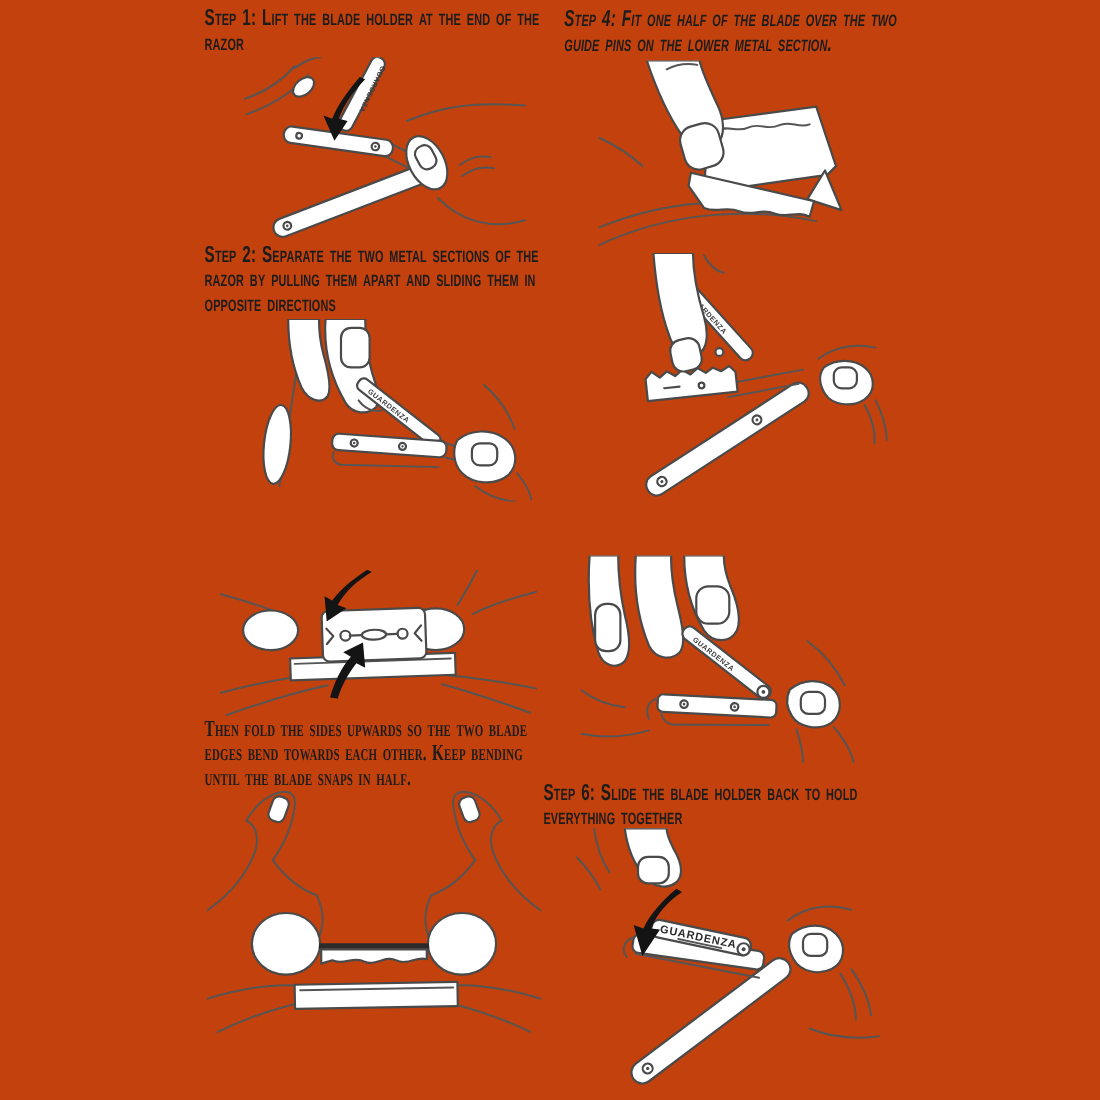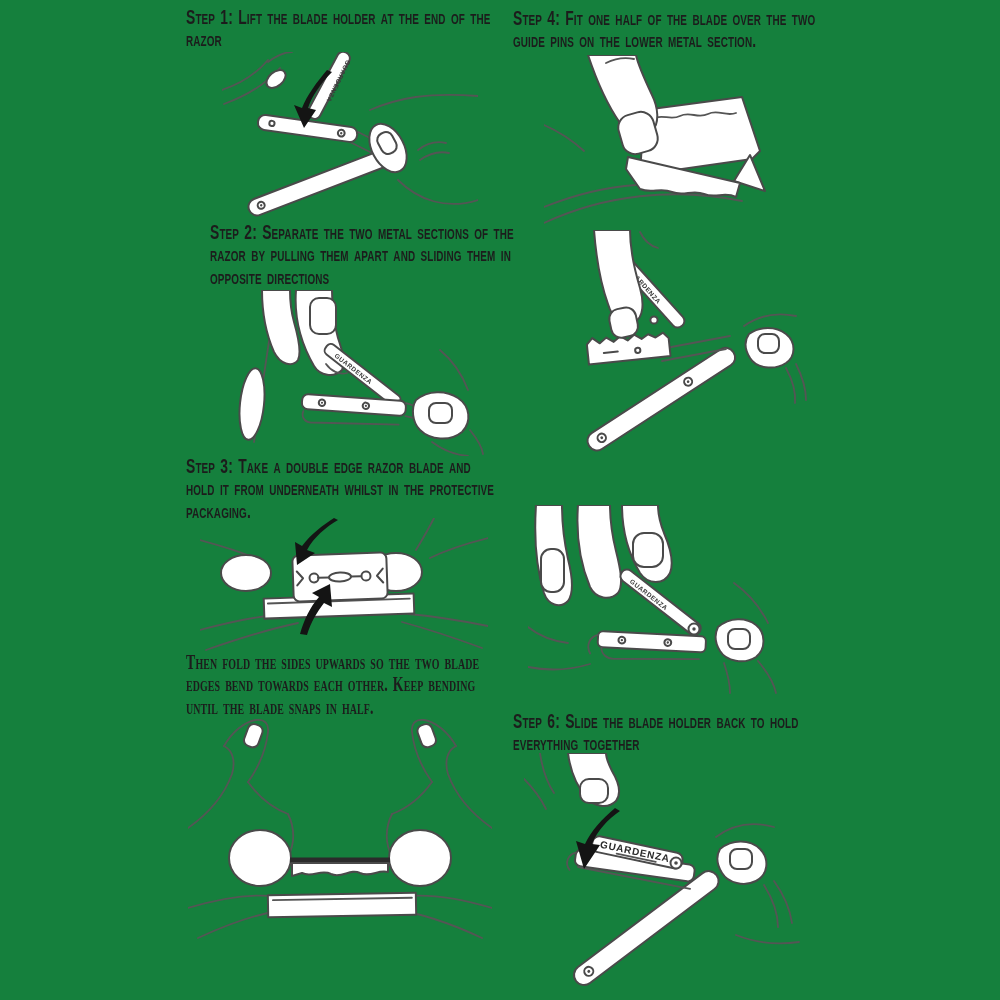--- a/index.html
+++ b/index.html
@@ -1,17 +1,17 @@
 <!DOCTYPE html>
 <html><head>
 <meta charset="utf-8">
 <style>
   html,body{margin:0;padding:0;background:#fff;}
   .page{
-    position:relative;width:1000px;height:1000px;background:#15803d;
+    position:relative;width:1000px;height:1000px;background:#c2410c;
     font-family:"Liberation Sans",sans-serif;overflow:hidden;
   }
   .step-text{
     position:absolute;width:312px;color:#1c1c1c;
   }
   .condense{
     transform:scaleX(0.66);transform-origin:0 0;width:152%;
     font-weight:700;font-variant:small-caps;font-size:21px;line-height:1.06;
     letter-spacing:0.2px;word-spacing:2px;
   }
@@ -62,21 +62,21 @@
       <g>
         <path class="h" d="M148,58 C176,46 206,40 256,44"></path>
         <path class="h" d="M256,148 C224,158 196,148 176,128"></path>
         <path class="h" d="M196,98 C205,91 215,89 224,91 M198,108 C208,101 218,99 227,101"></path>
         <ellipse class="w" cx="166" cy="96" rx="16" ry="26" transform="rotate(-28 166 96)"></ellipse>
         <rect class="w" x="157" y="80" width="16" height="22" rx="7" transform="rotate(-28 165 91)"></rect>
       </g>
     </svg>
   </div>
 
-  <div class="step-text" style="left:186px;top:221px;margin-left:24px;">
+  <div class="step-text" style="left:186px;top:221px;">
     <div class="condense"><span>Step 2:</span> <span>Separate the two metal sections of the razor by pulling them apart and sliding them in opposite directions</span></div>
   </div>
 
   <div class="illus" style="left:232px;top:290px;">
     <svg width="252" height="166" viewBox="0 0 252 166">
       <g>
         <path class="h" d="M44,4 C37,50 30,100 22,152"></path>
         <ellipse class="w" cx="20" cy="114" rx="12" ry="36" transform="rotate(6 20 114)"></ellipse>
         <path class="w" d="M30,0 C30,22 34,44 42,62 C48,74 60,78 66,70 C70,62 66,46 62,32 C59,21 58,10 58,0 Z"></path>
         <path class="w" d="M64,0 C62,26 68,52 82,76 C88,86 102,88 110,80 C114,72 110,60 106,48 C102,34 100,16 100,0 Z"></path>
@@ -101,23 +101,20 @@
       <g>
         <path class="h" d="M208,60 C220,70 230,84 236,100"></path>
         <path class="w" d="M184,110 C196,100 214,100 226,108 C238,116 240,132 230,142 C218,152 198,150 188,140 C180,132 179,118 184,110 Z"></path>
         <rect class="w" x="197" y="113" width="23" height="20" rx="7"></rect>
         <path class="h" d="M238,140 C246,150 250,157 251,164"></path>
         <path class="h" d="M200,152 C212,161 224,165 236,166"></path>
       </g>
     </svg>
   </div>
 
-  <div class="step-text" style="left:186px;top:455px;">
-    <div class="condense"><span>Step 3:</span> <span>Take a double edge razor blade and hold it from underneath whilst in the protective packaging.</span></div>
-  </div>
 
   <div class="illus" style="left:200px;top:518px;">
     <svg width="288" height="134" viewBox="0 0 288 134">
       <g>
         <path class="h" d="M0,22 C22,28 42,34 60,42"></path>
         <path class="h" d="M0,112 C30,104 58,98 84,96"></path>
         <path class="h" d="M6,132 C40,120 70,111 98,105"></path>
         <ellipse class="w" cx="46" cy="55" rx="25" ry="18"></ellipse>
       </g>
       <g>
@@ -174,21 +171,21 @@
         <path d="M102,144 L202,144" stroke="#2b2b2b" stroke-width="5" fill="none"></path>
         <path class="w" d="M104,147 L200,147 L200,156 C190,153 183,162 172,157 C162,152 154,163 143,158 C133,153 124,162 114,157 L104,160 Z"></path>
       </g>
       <g transform="rotate(-1 152 188)">
         <rect class="w" x="80" y="178" width="148" height="22"></rect>
         <path class="h" d="M85,183 L224,183"></path>
       </g>
     </svg>
   </div>
 
-  <div class="step-text" style="left:513px;top:7px;">
+  <div class="step-text" style="left:513px;top:7px;font-style:italic;">
     <div class="condense"><span>Step 4:</span> <span>Fit one half of the blade over the two guide pins on the lower metal section.</span></div>
   </div>
 
   <div class="illus" style="left:544px;top:55px;">
     <svg width="242" height="174" viewBox="0 0 242 174">
       <path class="h" d="M0,168 C60,140 130,132 198,146"></path>
       <path class="h" d="M0,152 C30,140 62,132 92,130"></path>
       <g>
         <path class="w" d="M100,55 L198,42 L216,96 L208,104 L96,120 Z"></path>
         <path class="w" d="M206,100 L221,136 L190,126 Z"></path>
@@ -269,21 +266,21 @@
       <g>
         <path class="h" d="M206,78 C220,88 232,102 240,118"></path>
         <path class="w" d="M190,122 C202,112 218,112 228,120 C238,128 238,144 228,152 C216,160 198,156 192,146 C187,138 186,130 190,122 Z"></path>
         <rect class="w" x="200" y="124" width="22" height="20" rx="7"></rect>
         <path class="h" d="M230,156 C240,168 246,178 248,188"></path>
         <path class="h" d="M196,158 C200,170 202,180 202,188"></path>
       </g>
     </svg>
   </div>
 
-  <div class="step-text" style="left:513px;top:710px;">
+  <div class="step-text" style="left:494px;top:710px;">
     <div class="condense"><span>Step 6:</span> <span>Slide the blade holder back to hold everything together</span></div>
   </div>
 
   <div class="illus" style="left:524px;top:753px;">
     <svg width="294" height="246" viewBox="0 0 294 246">
       <g transform="translate(46,220) rotate(-37)">
         <rect class="w" x="0" y="0" width="176" height="20" rx="10"></rect>
         <circle class="w" cx="16" cy="10" r="4.5"></circle>
           <circle class="d" cx="16" cy="10" r="1.5"></circle>
       </g>

